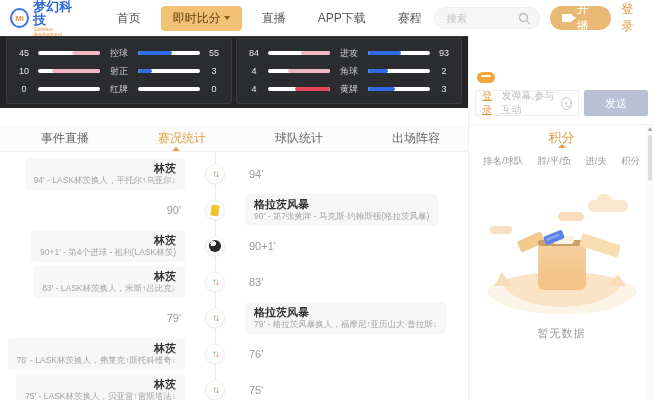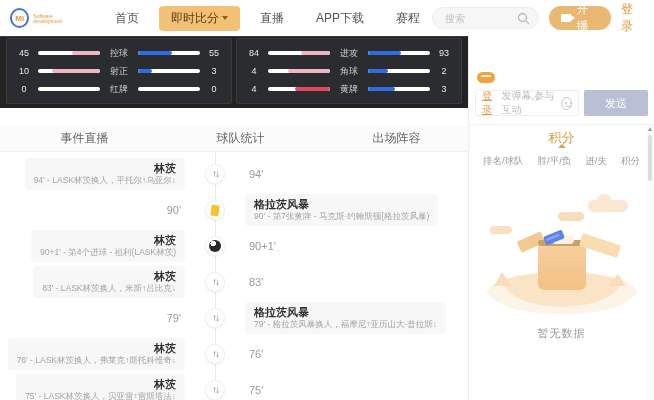--- a/index.html
+++ b/index.html
@@ -146,20 +146,21 @@
 </style>
 </head>
 <body>
 
 <div class="page">
 
   <header class="navbar">
     <div class="logo">
       <span class="logo-mark">Mi</span>
       <span class="logo-text">
+        <span class="brand">梦幻科技</span>
         <span class="brand-sub">Software development</span>
       </span>
     </div>
     <nav class="menu">
       <span class="menu-item">首页</span>
       <span class="menu-item active"><span>即时比分</span><i class="menu-caret"></i></span>
       <span class="menu-item">直播</span>
       <span class="menu-item">APP下载</span>
       <span class="menu-item">赛程</span>
     </nav>
@@ -249,20 +250,24 @@
               <i class="fill away" style="width: 43%; background: rgb(47, 107, 225);"></i>
             </span>
           <span class="sv">3</span>
         </div>
       </div>
     </div>
   </div>
 
   <div class="tabs">
     <div class="tab">事件直播</div>
+    <div class="tab active">
+        <span>赛况统计</span>
+        <i class="tab-caret"></i>
+      </div>
     <div class="tab">球队统计</div>
     <div class="tab">出场阵容</div>
   </div>
 
   <div class="timeline">
     <div class="tl-line"></div>
 
     <div class="event home">
       <div class="ev-left">
           <div class="ev-card">

